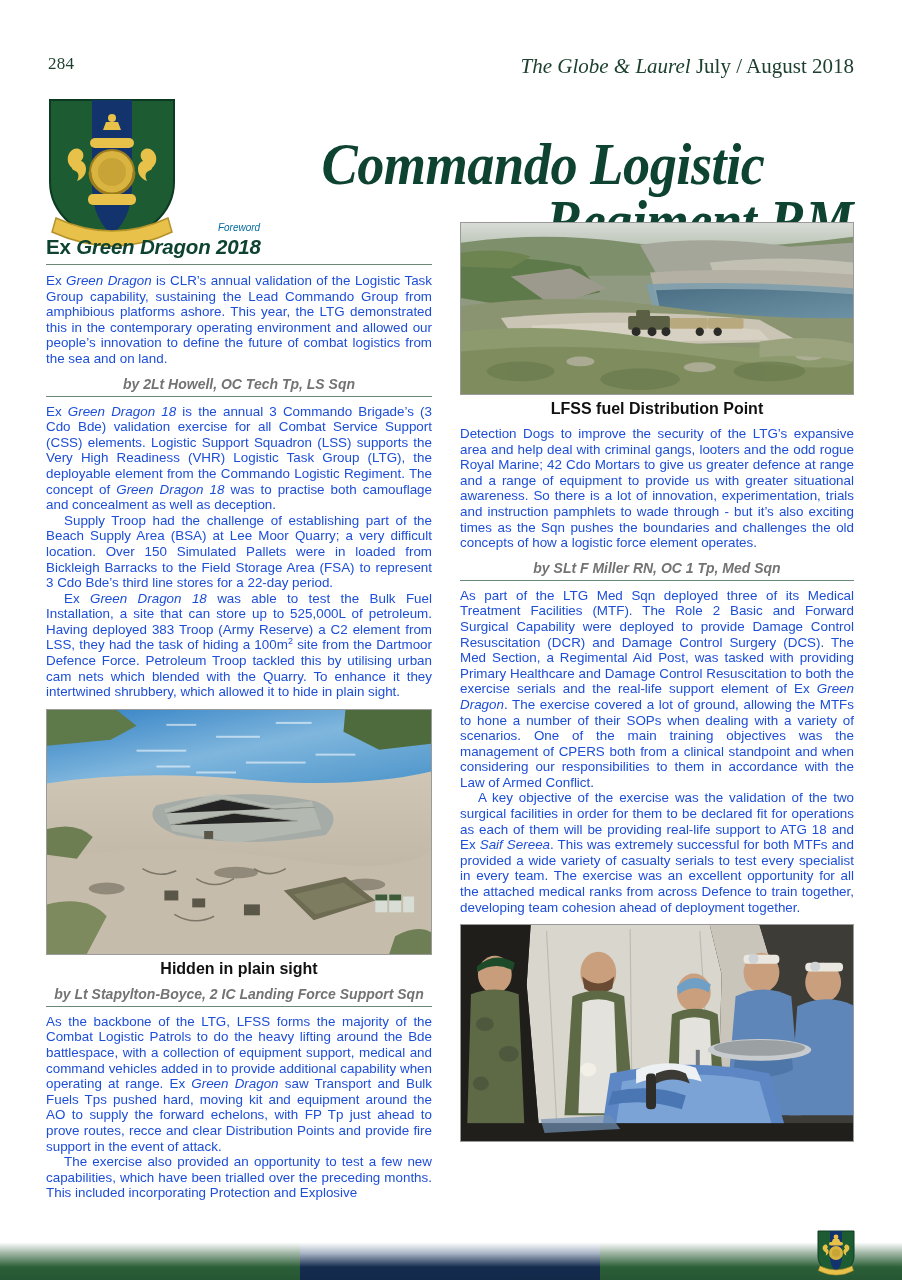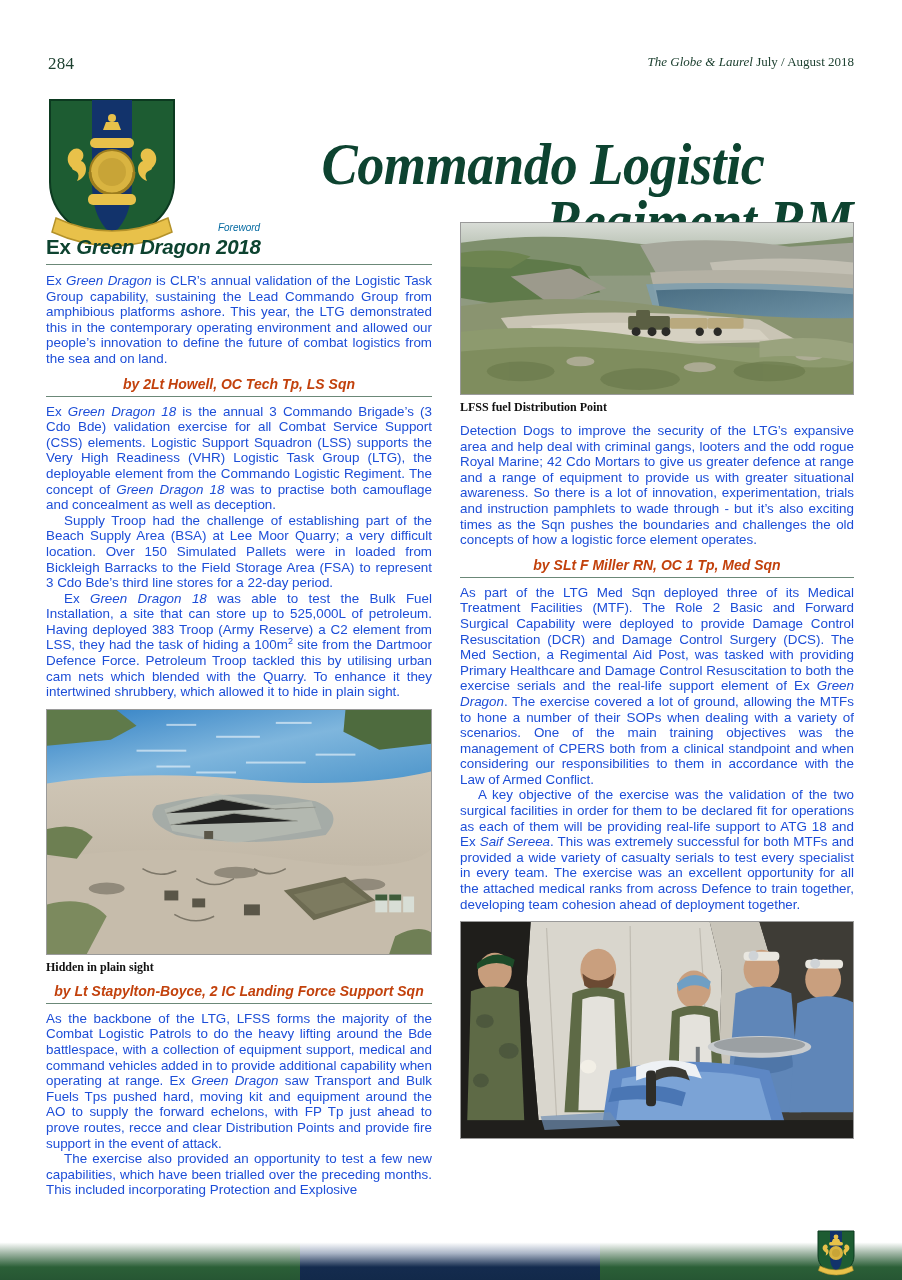--- a/index.html
+++ b/index.html
@@ -7,21 +7,21 @@
     width:902px;height:1280px;position:relative;overflow:hidden;
     font-family:"Liberation Sans", sans-serif;color:#1c1c1c;
   }
   .page{position:absolute;inset:0;}
 
   
   .runhead{position:absolute;left:48px;right:48px;top:54px;height:22px;text-align:right;}
   .folio{position:absolute;left:0;top:0;font-family:"Liberation Serif",serif;
          font-size:17px;color:#1d4030;letter-spacing:.2px;}
   .runhead-right{position:absolute;right:0;top:0;font-family:"Liberation Serif",serif;
-         font-size:13px;color:#1d4030;white-space:nowrap;}
+         font-size:21px;color:#1d4030;white-space:nowrap;}
   .runhead-right .ital{font-style:italic;}
 
   
   .crest{position:absolute;left:46px;top:98px;width:132px;height:152px;}
   .title{position:absolute;left:185px;top:96px;width:668px;
          font-family:"Liberation Serif",serif;font-style:italic;font-weight:bold;
          color:#0d4330;font-size:59px;line-height:.98;text-align:right;
          transform:scaleX(.92);transform-origin:right top;letter-spacing:-.5px;}
   .title .l1{display:block;text-align:center;padding-right:6px;}
   .title .l2{display:block;text-align:right;}
@@ -42,25 +42,25 @@
 
   p.body{
     margin:0;font-size:13.4px;line-height:15.6px;text-align:justify;
     text-justify:inter-word;color:#1d4ed8;hyphens:none;
   }
   p.body + p.body{text-indent:18px;}
   p.body .ital{font-style:italic;}
   sup{font-size:9px;vertical-align:super;line-height:0;}
 
   .byline{font-family:"Liberation Sans",sans-serif;font-style:italic;
-          font-weight:bold;font-size:14px;color:#c2410c;text-align:center;
+          font-weight:bold;font-size:14px;color:#737373;text-align:center;
           margin:9px 0 0 0;}
 
-  .caption{font-family:Liberation Serif, serif;font-weight:bold;
-           font-size:12px;color:#111;margin:5px 0 8px 0;}
+  .caption{font-family:Liberation Sans, sans-serif;font-weight:bold;
+           font-size:16px;color:#111;text-align:center;margin:5px 0 8px 0;}
 
   
   .photo{position:relative;width:100%;overflow:hidden;
          border:1px solid #9a9a9a;box-sizing:border-box;background:#8a9098;}
   .photo svg{display:block;width:100%;height:100%;}
 
   
   .footer{position:absolute;left:0;bottom:0;width:902px;height:46px;}
   .footer .green{position:absolute;inset:0;
       background:linear-gradient(to bottom,#ffffff 0%,#ffffff 18%,#9fb5a4 42%,#2b5f37 72%,#265633 100%);}

